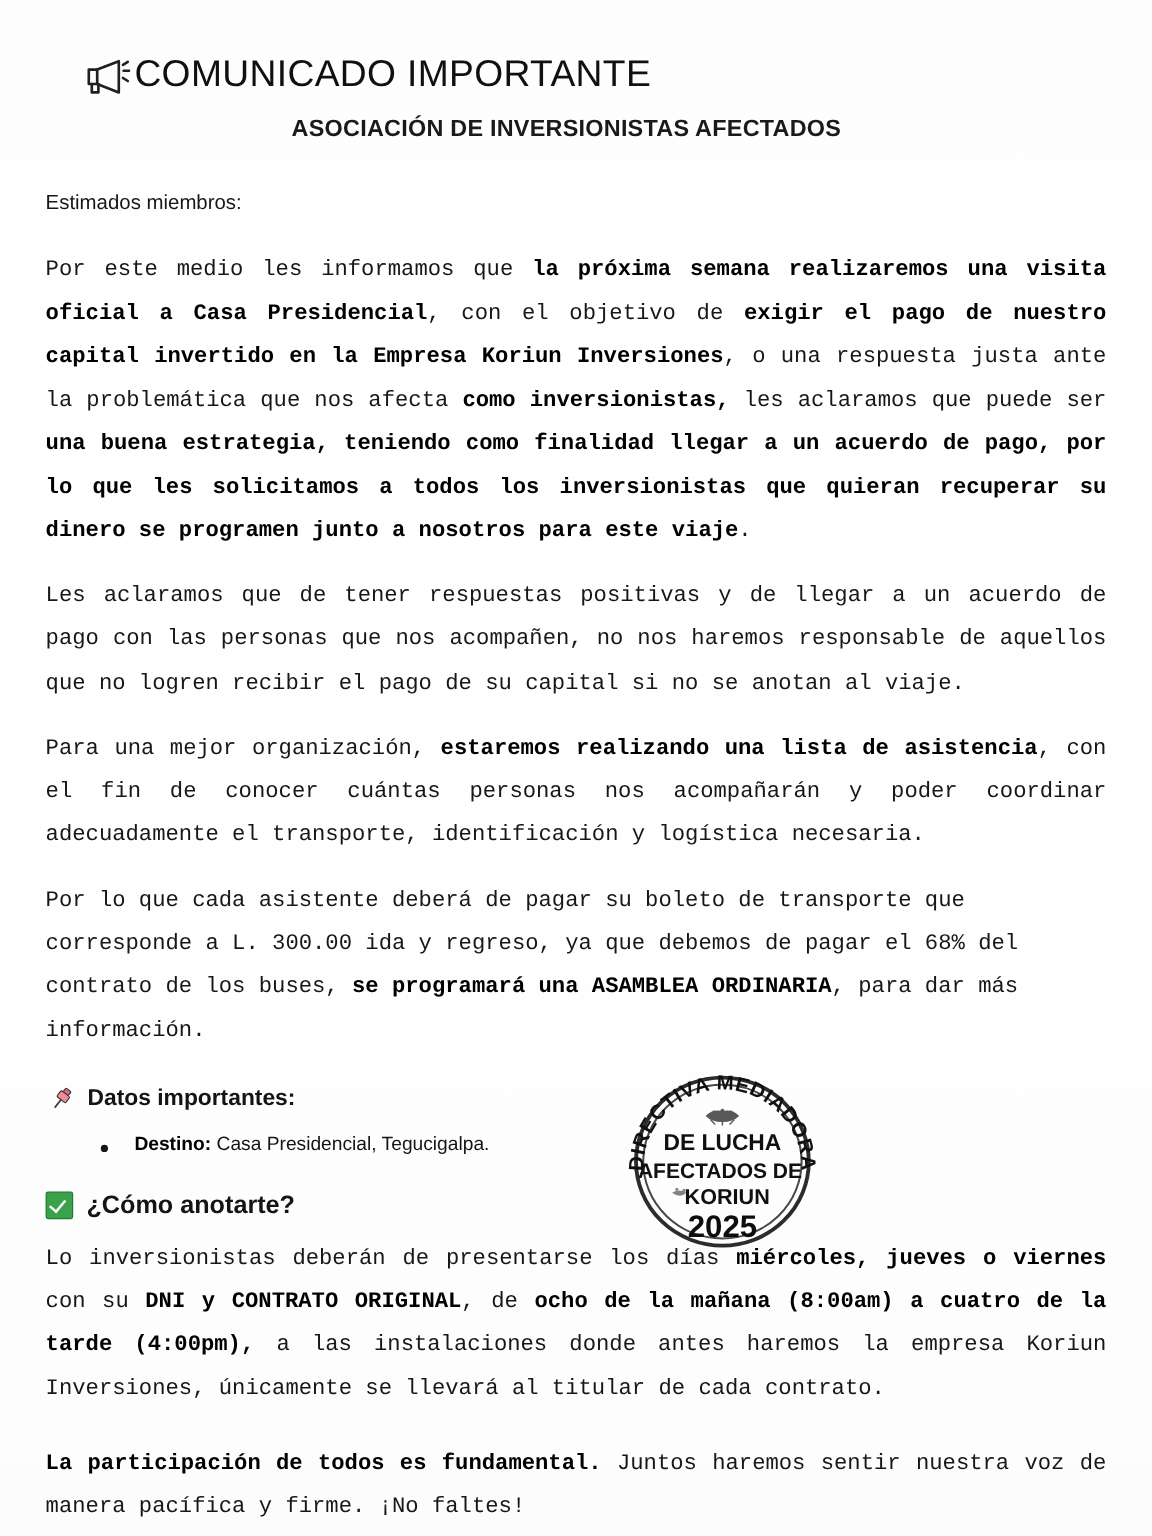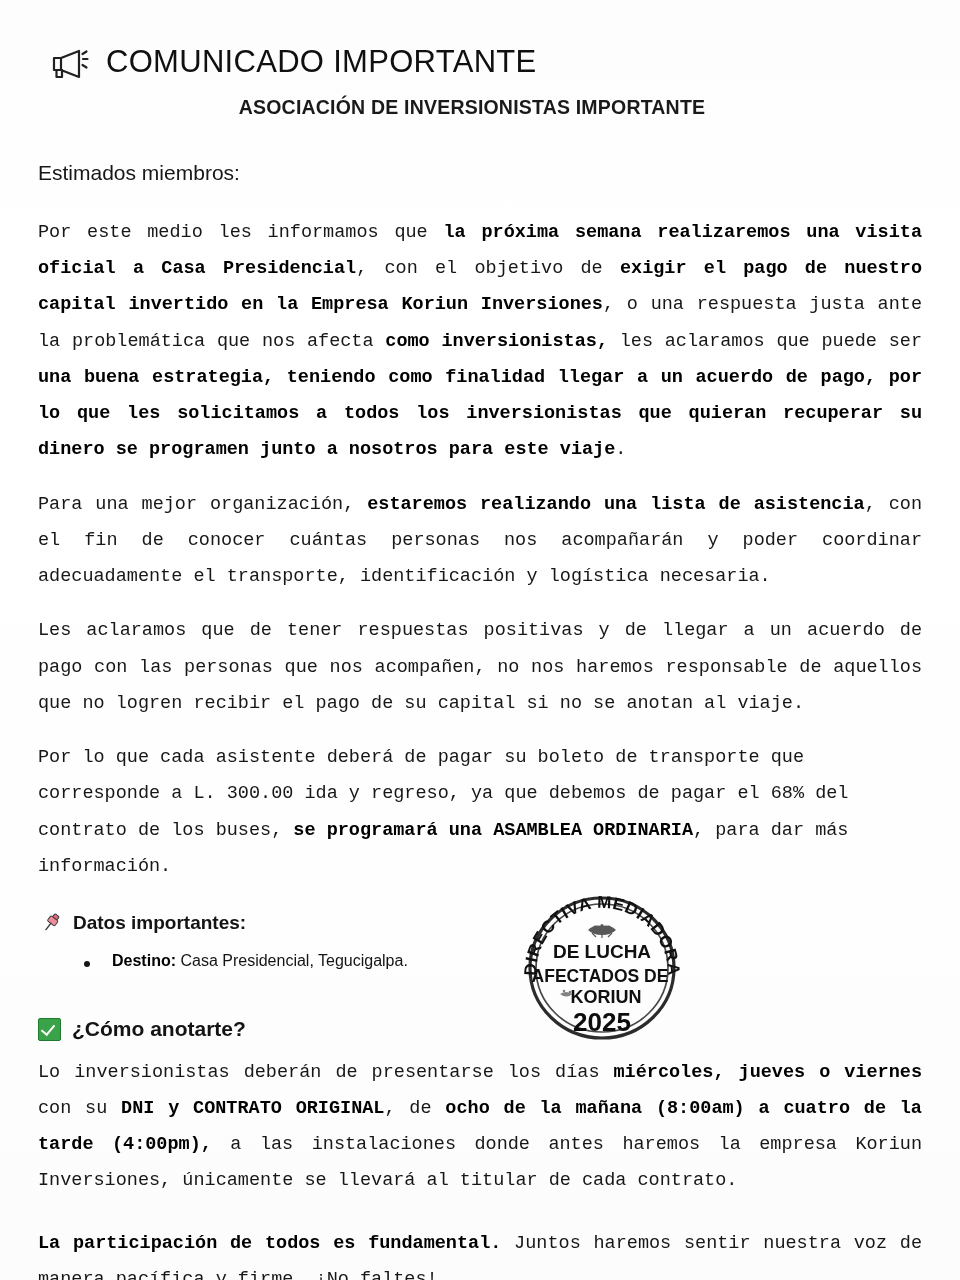--- a/index.html
+++ b/index.html
@@ -33,22 +33,21 @@
   }
 
   
   .doc-header {
     margin: 0;
     padding: 44px 0 0 0;
   }
   .title-row {
     display: flex;
     align-items: center;
-    gap: 14px;
-    padding-left: 46px;
+    padding-left: 66px;
   }
   .megaphone-icon {
     width: 46px;
     height: 32px;
     flex: 0 0 auto;
     display: block;
     margin-top: 4px;
   }
   .doc-title {
     font-size: 31px;
@@ -80,21 +79,21 @@
     color: #171717;
     text-align: justify;
     text-justify: inter-word;
     font-family: Liberation Mono, monospace;
   }
   p.para.no-justify {
     text-align: left;
   }
   .greeting {
     margin: 0 0 22px 0;
-    font-size: 21px;
+    font-size: 17px;
     line-height: 1.9;
     color: #171717;
   }
   b, strong { font-weight: 700; color: #000; }
 
   
   .pin-heading {
     display: flex;
     align-items: flex-end;
     gap: 10px;
@@ -120,23 +119,23 @@
     position: absolute;
     left: 0; top: 15px;
     width: 6px; height: 6px;
     border-radius: 50%;
     background: #151515;
   }
 
   
   .check-heading {
     display: flex;
-    align-items: flex-end;
+    align-items: center;
     gap: 11px;
-    margin: 40px 0 14px 0;
+    margin: 24px 0 14px 0;
     font-size: 21px;
     font-weight: 700;
   }
   .check-icon {
     width: 21px; height: 21px;
     background: #3aa349;
     border: 1.5px solid #1f7a2c;
     border-radius: 2px;
     position: relative;
     flex: 0 0 auto;
@@ -177,32 +176,32 @@
           <path d="M15 10 L33 3 L33 29 L15 22 Z"></path>
           <path d="M15 10 L8 10 L8 22 L15 22"></path>
           <path d="M10.5 22 L10.5 29 L16 29 L16 22"></path>
           <path d="M37 11 L41.5 11"></path>
           <path d="M36.5 6 L40.5 3.5"></path>
           <path d="M36.5 17 L40.5 19.5"></path>
         </g>
       </svg>
       <div class="doc-title">COMUNICADO IMPORTANTE</div>
     </div>
-    <div class="doc-subtitle">ASOCIACIÓN DE INVERSIONISTAS IMPORTANTE</div>
+    <div class="doc-subtitle">ASOCIACIÓN DE INVERSIONISTAS AFECTADOS</div>
   </div>
 
   <div class="body-area">
 
     <p class="greeting">Estimados miembros:</p>
 
     <p class="para"><span>Por este medio les informamos que </span><b>la próxima semana realizaremos una visita oficial a Casa Presidencial</b><span>, con el objetivo de </span><b>exigir el pago de nuestro capital invertido en la Empresa Koriun Inversiones</b><span>, o una respuesta justa ante la problemática que nos afecta </span><b>como inversionistas,</b><span> les aclaramos que puede ser </span><b>una buena estrategia, teniendo como finalidad llegar a un acuerdo de pago, por lo que les solicitamos a todos los inversionistas que quieran recuperar su dinero se programen junto a nosotros para este viaje</b><span>.</span></p>
 
+    <p class="para">Les aclaramos que de tener respuestas positivas y de llegar a un acuerdo de pago con las personas que nos acompañen, no nos haremos responsable de aquellos que no logren recibir el pago de su capital si no se anotan al viaje.</p>
+
     <p class="para"><span>Para una mejor organización, </span><b>estaremos realizando una lista de asistencia</b><span>, con el fin de conocer cuántas personas nos acompañarán y poder coordinar adecuadamente el transporte, identificación y logística necesaria.</span></p>
-
-    <p class="para">Les aclaramos que de tener respuestas positivas y de llegar a un acuerdo de pago con las personas que nos acompañen, no nos haremos responsable de aquellos que no logren recibir el pago de su capital si no se anotan al viaje.</p>
 
     <p class="para no-justify"><span>Por lo que cada asistente deberá de pagar su boleto de transporte que corresponde a L. 300.00 ida y regreso, ya que debemos de pagar el 68% del contrato de los buses, </span><b>se programará una ASAMBLEA ORDINARIA</b><span>, para dar más información.</span></p>
 
     <div class="pin-heading">
       <svg class="pin-icon" viewBox="0 0 24 24" aria-hidden="true">
         <g transform="rotate(38 12 12)">
           <rect x="9.2" y="2.4" width="5.6" height="4.4" rx="1" fill="#e2687a" stroke="#3a3a3a" stroke-width="1"></rect>
           <rect x="7.2" y="6.6" width="9.6" height="6.6" rx="1.4" fill="#ef8c9b" stroke="#3a3a3a" stroke-width="1"></rect>
           <path d="M12 13.2 L12 21.4" stroke="#3a3a3a" stroke-width="1.5" stroke-linecap="round"></path>
         </g>

